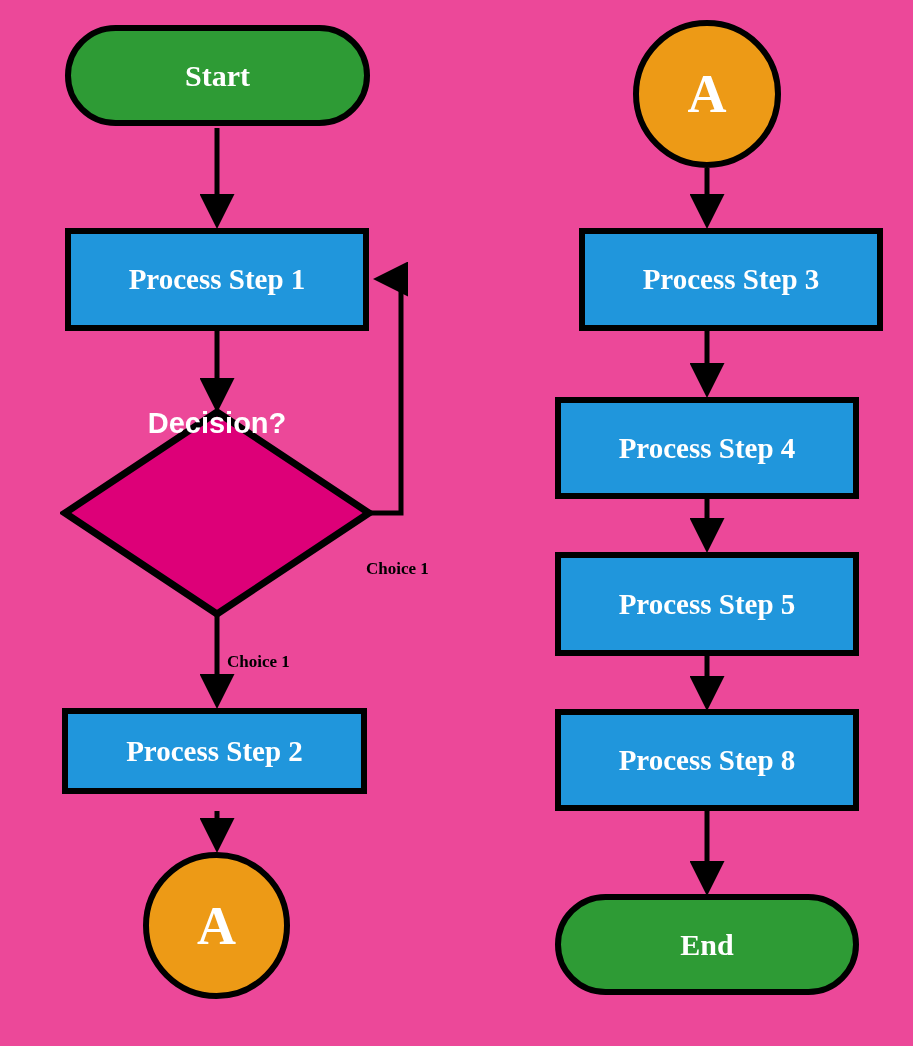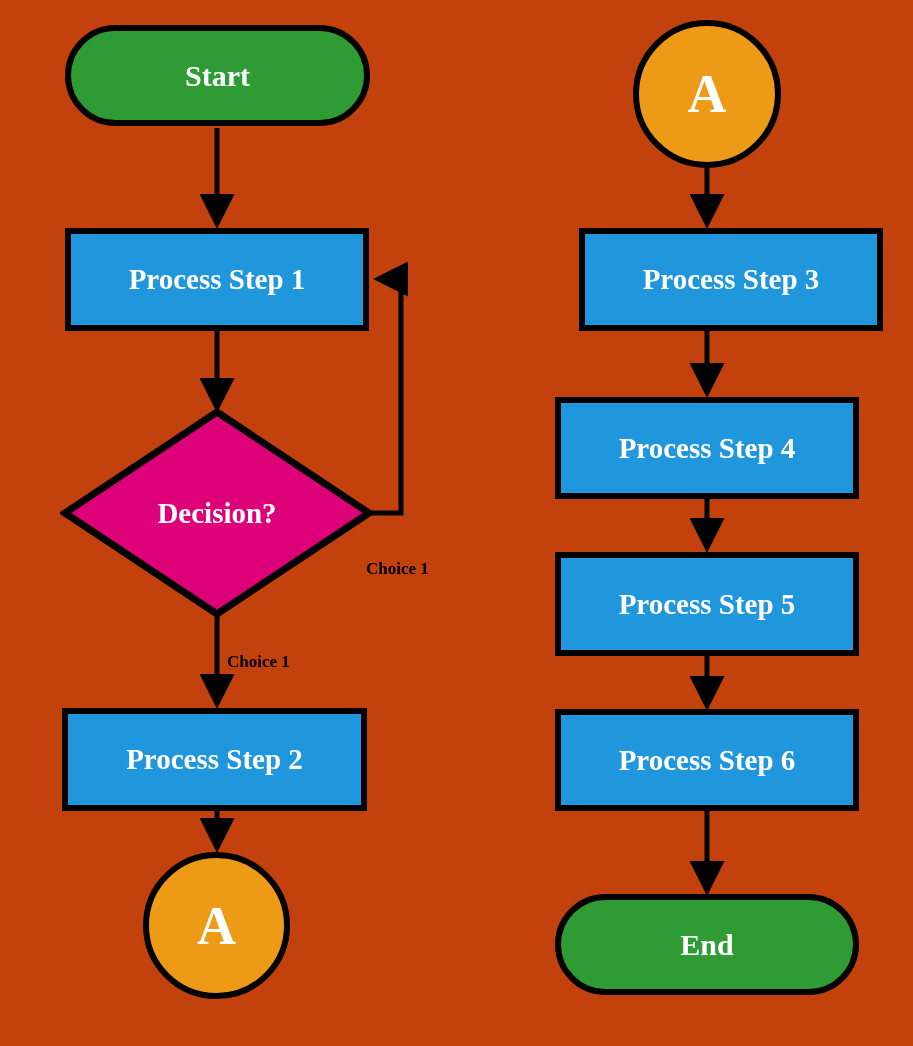--- a/index.html
+++ b/index.html
@@ -8,21 +8,21 @@
     padding: 0;
     background: #ffffff;
   }
   body {
     font-family: "Liberation Serif", "DejaVu Serif", serif;
   }
   #canvas {
     position: relative;
     width: 913px;
     height: 1046px;
-    background: #c2410c;
+    background: #ec4899;
     overflow: hidden;
   }
   #edge-layer {
     position: absolute;
     left: 0;
     top: 0;
     width: 913px;
     height: 1046px;
     pointer-events: none;
   }
@@ -58,26 +58,25 @@
     font-size: 54px;
   }
   .decision-shape {
     position: absolute;
     left: 0;
     top: 0;
   }
   .decision-label {
     position: absolute;
     display: flex;
-    align-items: center;
     justify-content: center;
     color: #ffffff;
     font-weight: bold;
     font-size: 29px;
-    font-family: Liberation Serif, serif;
+    font-family: Liberation Sans, sans-serif;
     user-select: none;
   }
   .edge-label {
     position: absolute;
     color: #000000;
     font-weight: bold;
     font-size: 17px;
     font-family: "Liberation Serif", "DejaVu Serif", serif;
     white-space: nowrap;
     user-select: none;
@@ -132,21 +131,21 @@
   </div>
 
   <div class="edge-label" style="left:227px; top:652px;">
     <span>Choice 1</span>
   </div>
 
   <div class="edge-label" style="left:366px; top:559px;">
     <span>Choice 1</span>
   </div>
 
-  <div class="node node-process" style="left:62px; top:708px; width:305px; height:103px;">
+  <div class="node node-process" style="left:62px; top:708px; width:305px; height:86px;">
     <span>Process Step 2</span>
   </div>
 
   <div class="node node-connector" style="left:143px; top:852px; width:147px; height:147px;">
     <span>A</span>
   </div>
 
   <div class="node node-connector" style="left:633px; top:20px; width:148px; height:148px;">
     <span>A</span>
   </div>
@@ -157,20 +156,20 @@
 
   <div class="node node-process" style="left:555px; top:397px; width:304px; height:102px;">
     <span>Process Step 4</span>
   </div>
 
   <div class="node node-process" style="left:555px; top:552px; width:304px; height:104px;">
     <span>Process Step 5</span>
   </div>
 
   <div class="node node-process" style="left:555px; top:709px; width:304px; height:102px;">
-    <span>Process Step 6</span>
+    <span>Process Step 8</span>
   </div>
 
   <div class="node node-terminator" style="left:555px; top:894px; width:304px; height:101px;">
     <span>End</span>
   </div>
 
 </div>
 
 </body></html>

